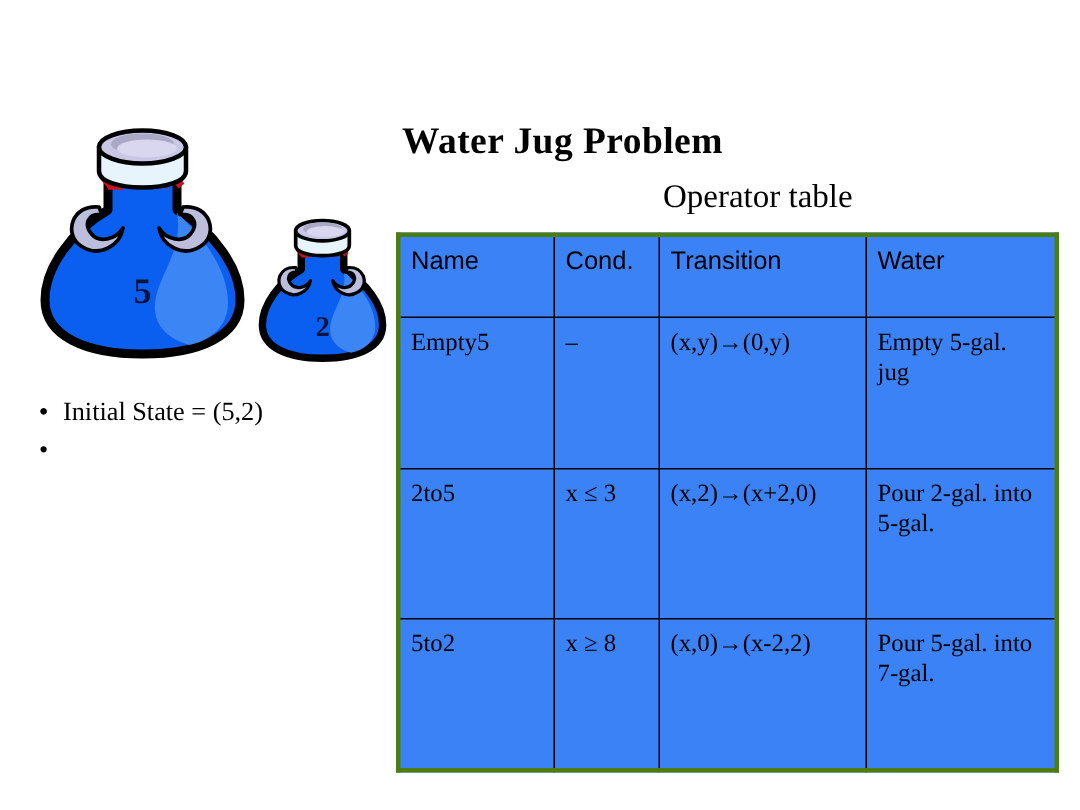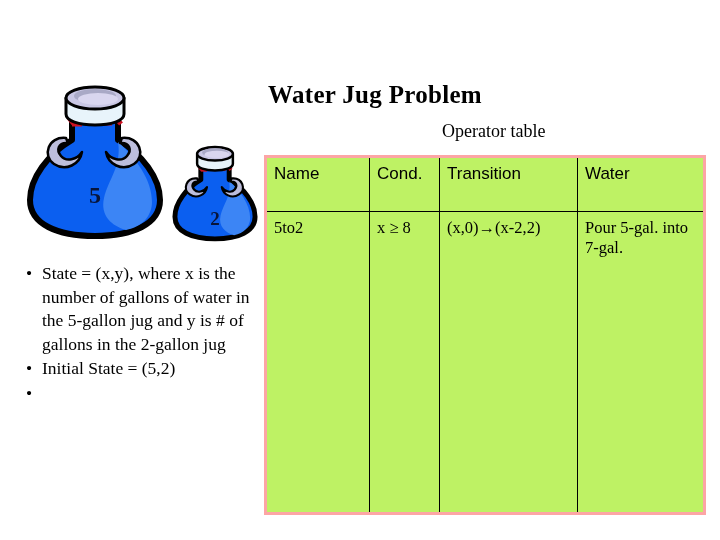--- a/index.html
+++ b/index.html
@@ -28,21 +28,21 @@
     font-size: 25px;
     line-height: 34px;
     letter-spacing: 0.3px;
     white-space: nowrap;
   }
   #subtitle {
     position: absolute;
     left: 442px;
     top: 119px;
     font-family: "Liberation Serif", serif;
-    font-size: 18px;
+    font-size: 22px;
     line-height: 24px;
     white-space: nowrap;
   }
 
   
   .jug {
     position: absolute;
   }
   .jug svg { display: block; }
   .jug-label {
@@ -98,22 +98,22 @@
     left: 264px;
     top: 155px;
     width: 439px;
     height: 360px;
   }
   table.op-table {
     border-collapse: collapse;
     table-layout: fixed;
     width: 439px;
     height: 360px;
-    border: 3px solid #fca5a5;
-    background: #bef264;
+    border: 3px solid #4d7c0f;
+    background: #3b82f6;
   }
   table.op-table td, table.op-table th {
     border: 1.5px solid #000000;
     vertical-align: top;
     padding: 6px 7px 4px 7px;
     text-align: left;
   }
   table.op-table th {
     font-family: "Liberation Sans", sans-serif;
     font-weight: normal;
@@ -188,21 +188,20 @@
     <ellipse cx="73" cy="16" rx="21" ry="7" fill="#a9a9c6"></ellipse>
     <ellipse cx="76" cy="19" rx="20" ry="6" fill="#d9d6ef"></ellipse>
   </svg>
   <div class="jug-label">2</div>
 </div>
 
 <div id="bullets">
   <ul>
     <li>
       <span class="bullet-dot">•</span>
-      <span>State = (x,y), where x is the number of gallons of water in the 5-gallon jug and y is # of gallons in the 2-gallon jug</span>
     </li>
     <li>
       <span class="bullet-dot">•</span>
       <span>Initial State = (5,2)</span>
     </li>
     <li>
       <span class="bullet-dot">•</span>
     </li>
   </ul>
 </div>
@@ -218,20 +217,32 @@
     <thead>
       <tr class="hdr-row">
         <th>Name</th>
         <th>Cond.</th>
         <th>Transition</th>
         <th>Water</th>
       </tr>
     </thead>
     <tbody>
       <tr class="body-row">
+        <td>Empty5</td>
+        <td>–</td>
+        <td>(x,y)→(0,y)</td>
+        <td>Empty 5-gal. jug</td>
+      </tr>
+      <tr class="body-row">
+        <td>2to5</td>
+        <td>x ≤ 3</td>
+        <td>(x,2)→(x+2,0)</td>
+        <td>Pour 2-gal. into 5-gal.</td>
+      </tr>
+      <tr class="body-row">
         <td>5to2</td>
         <td>x ≥ 8</td>
         <td>(x,0)→(x-2,2)</td>
         <td>Pour 5-gal. into 7-gal.</td>
       </tr>
     </tbody>
   </table>
 </div>
 
 </body></html>

